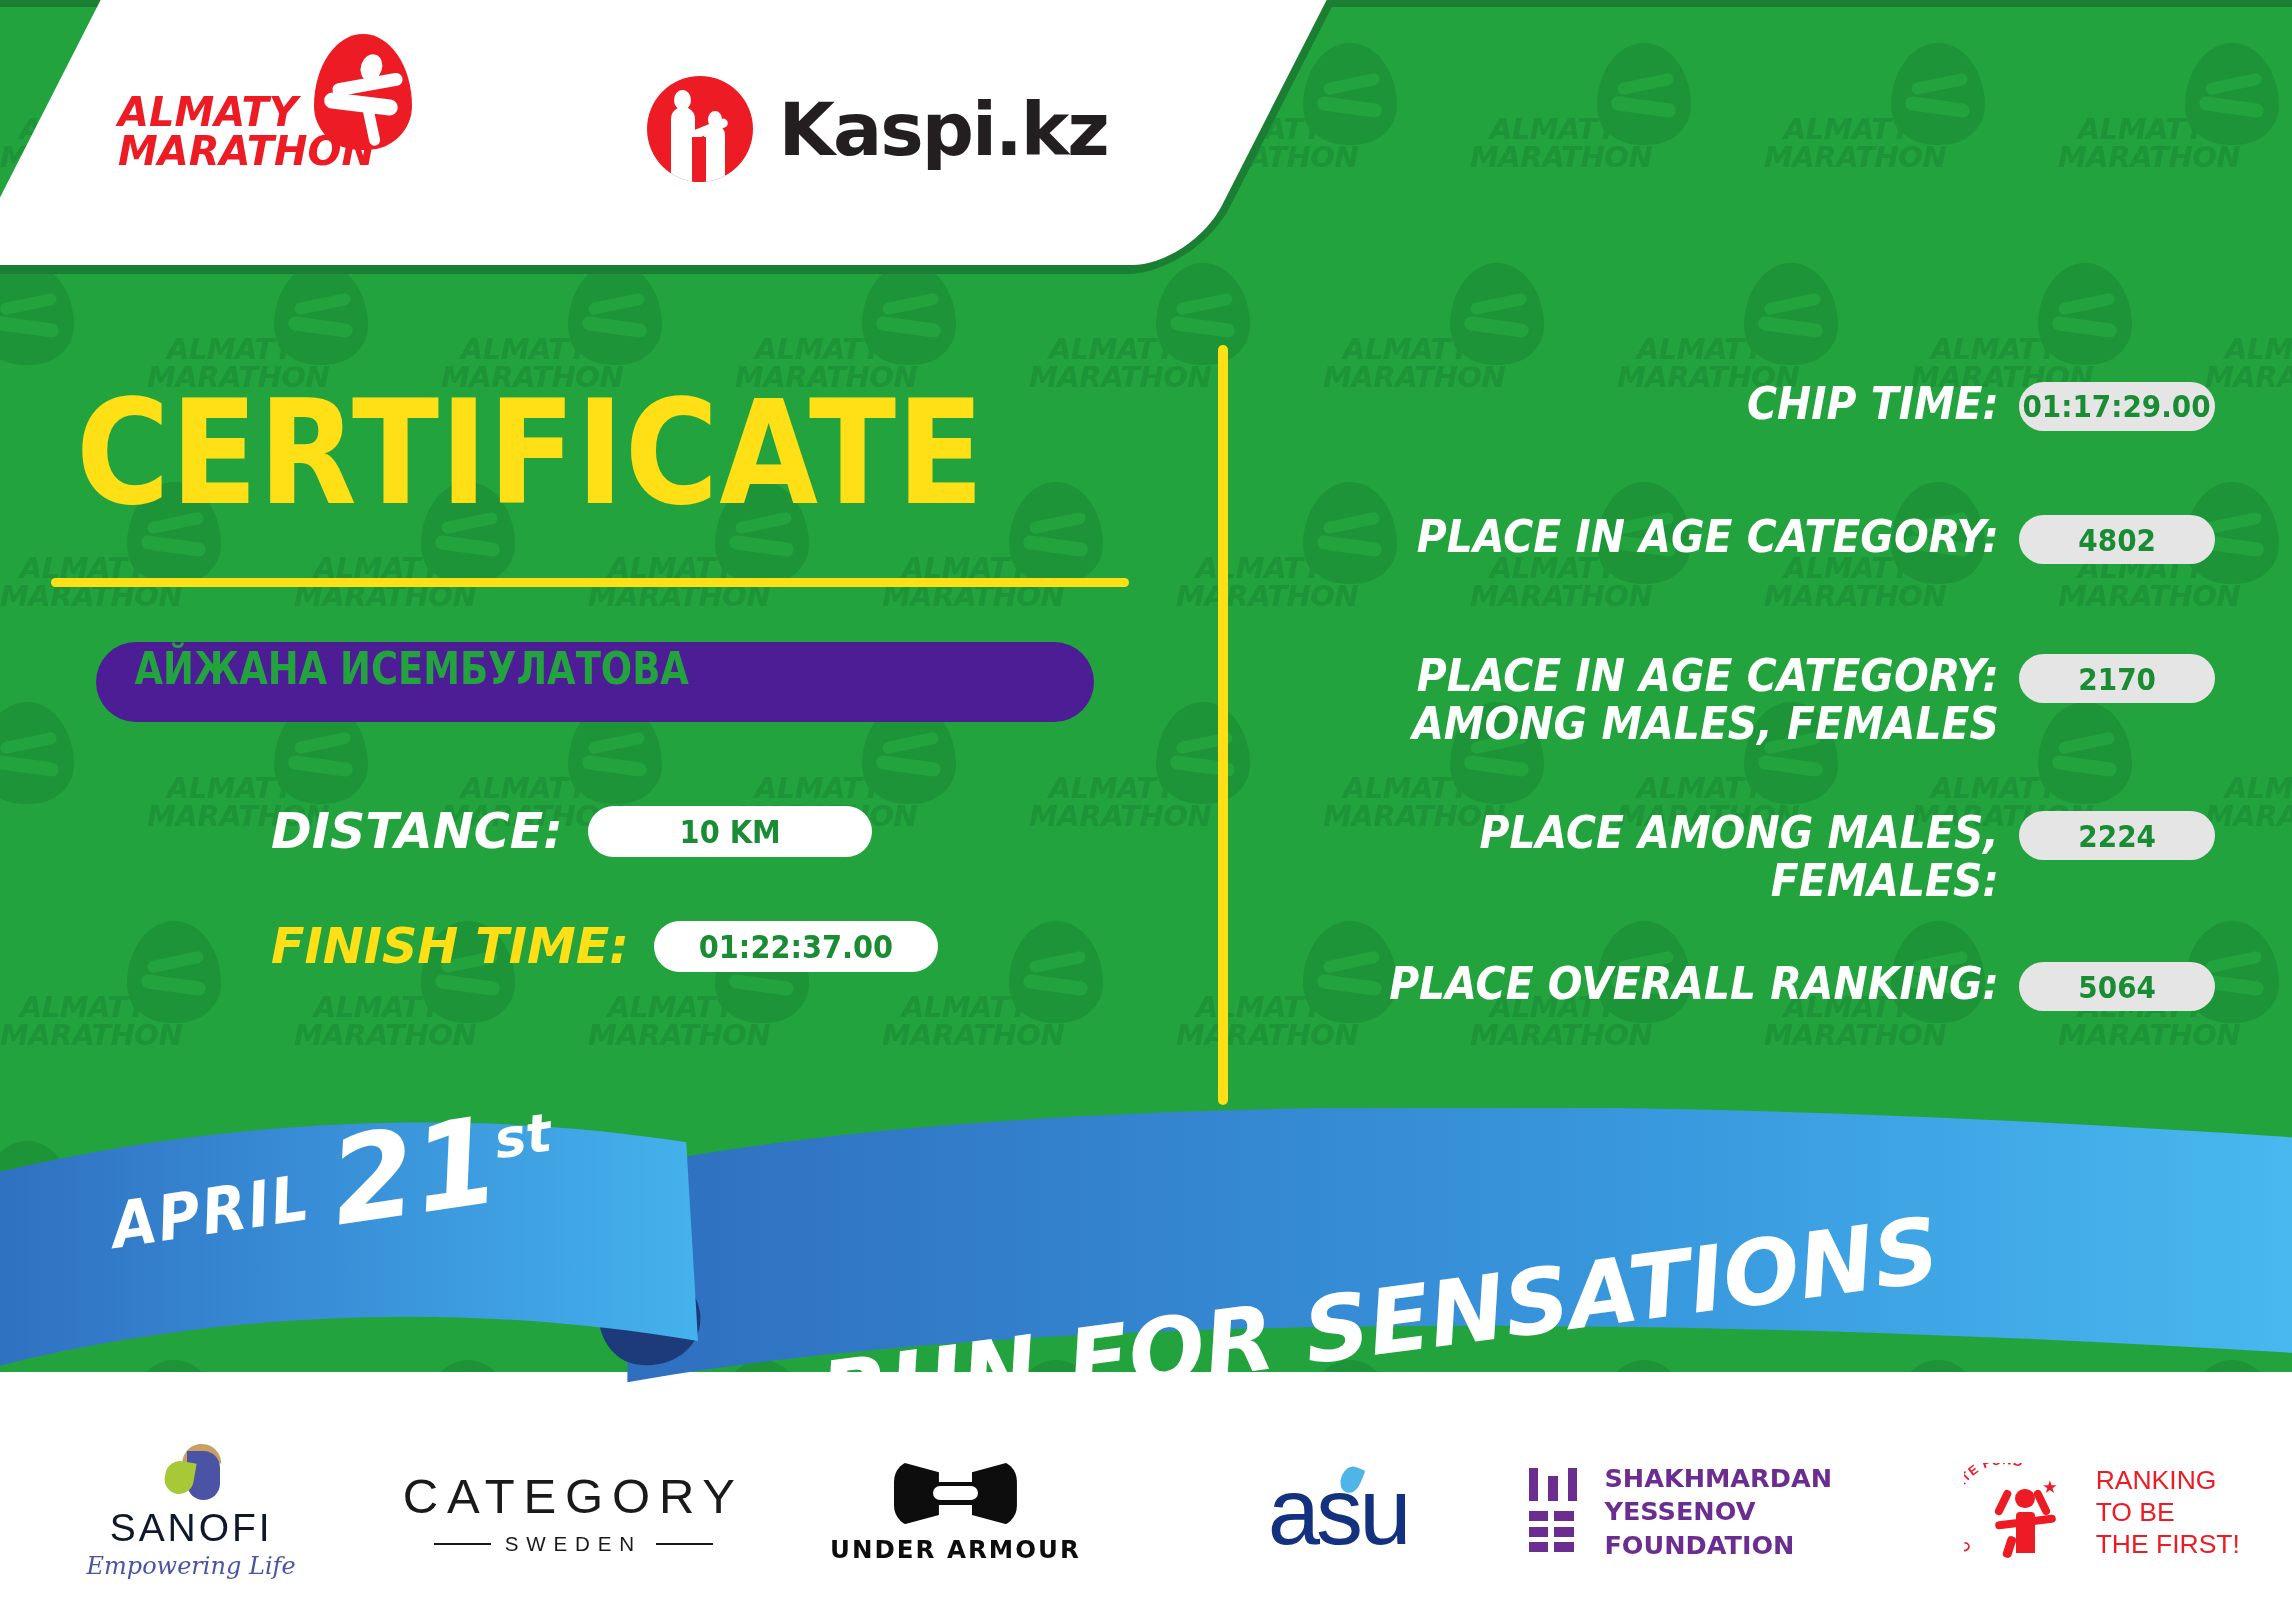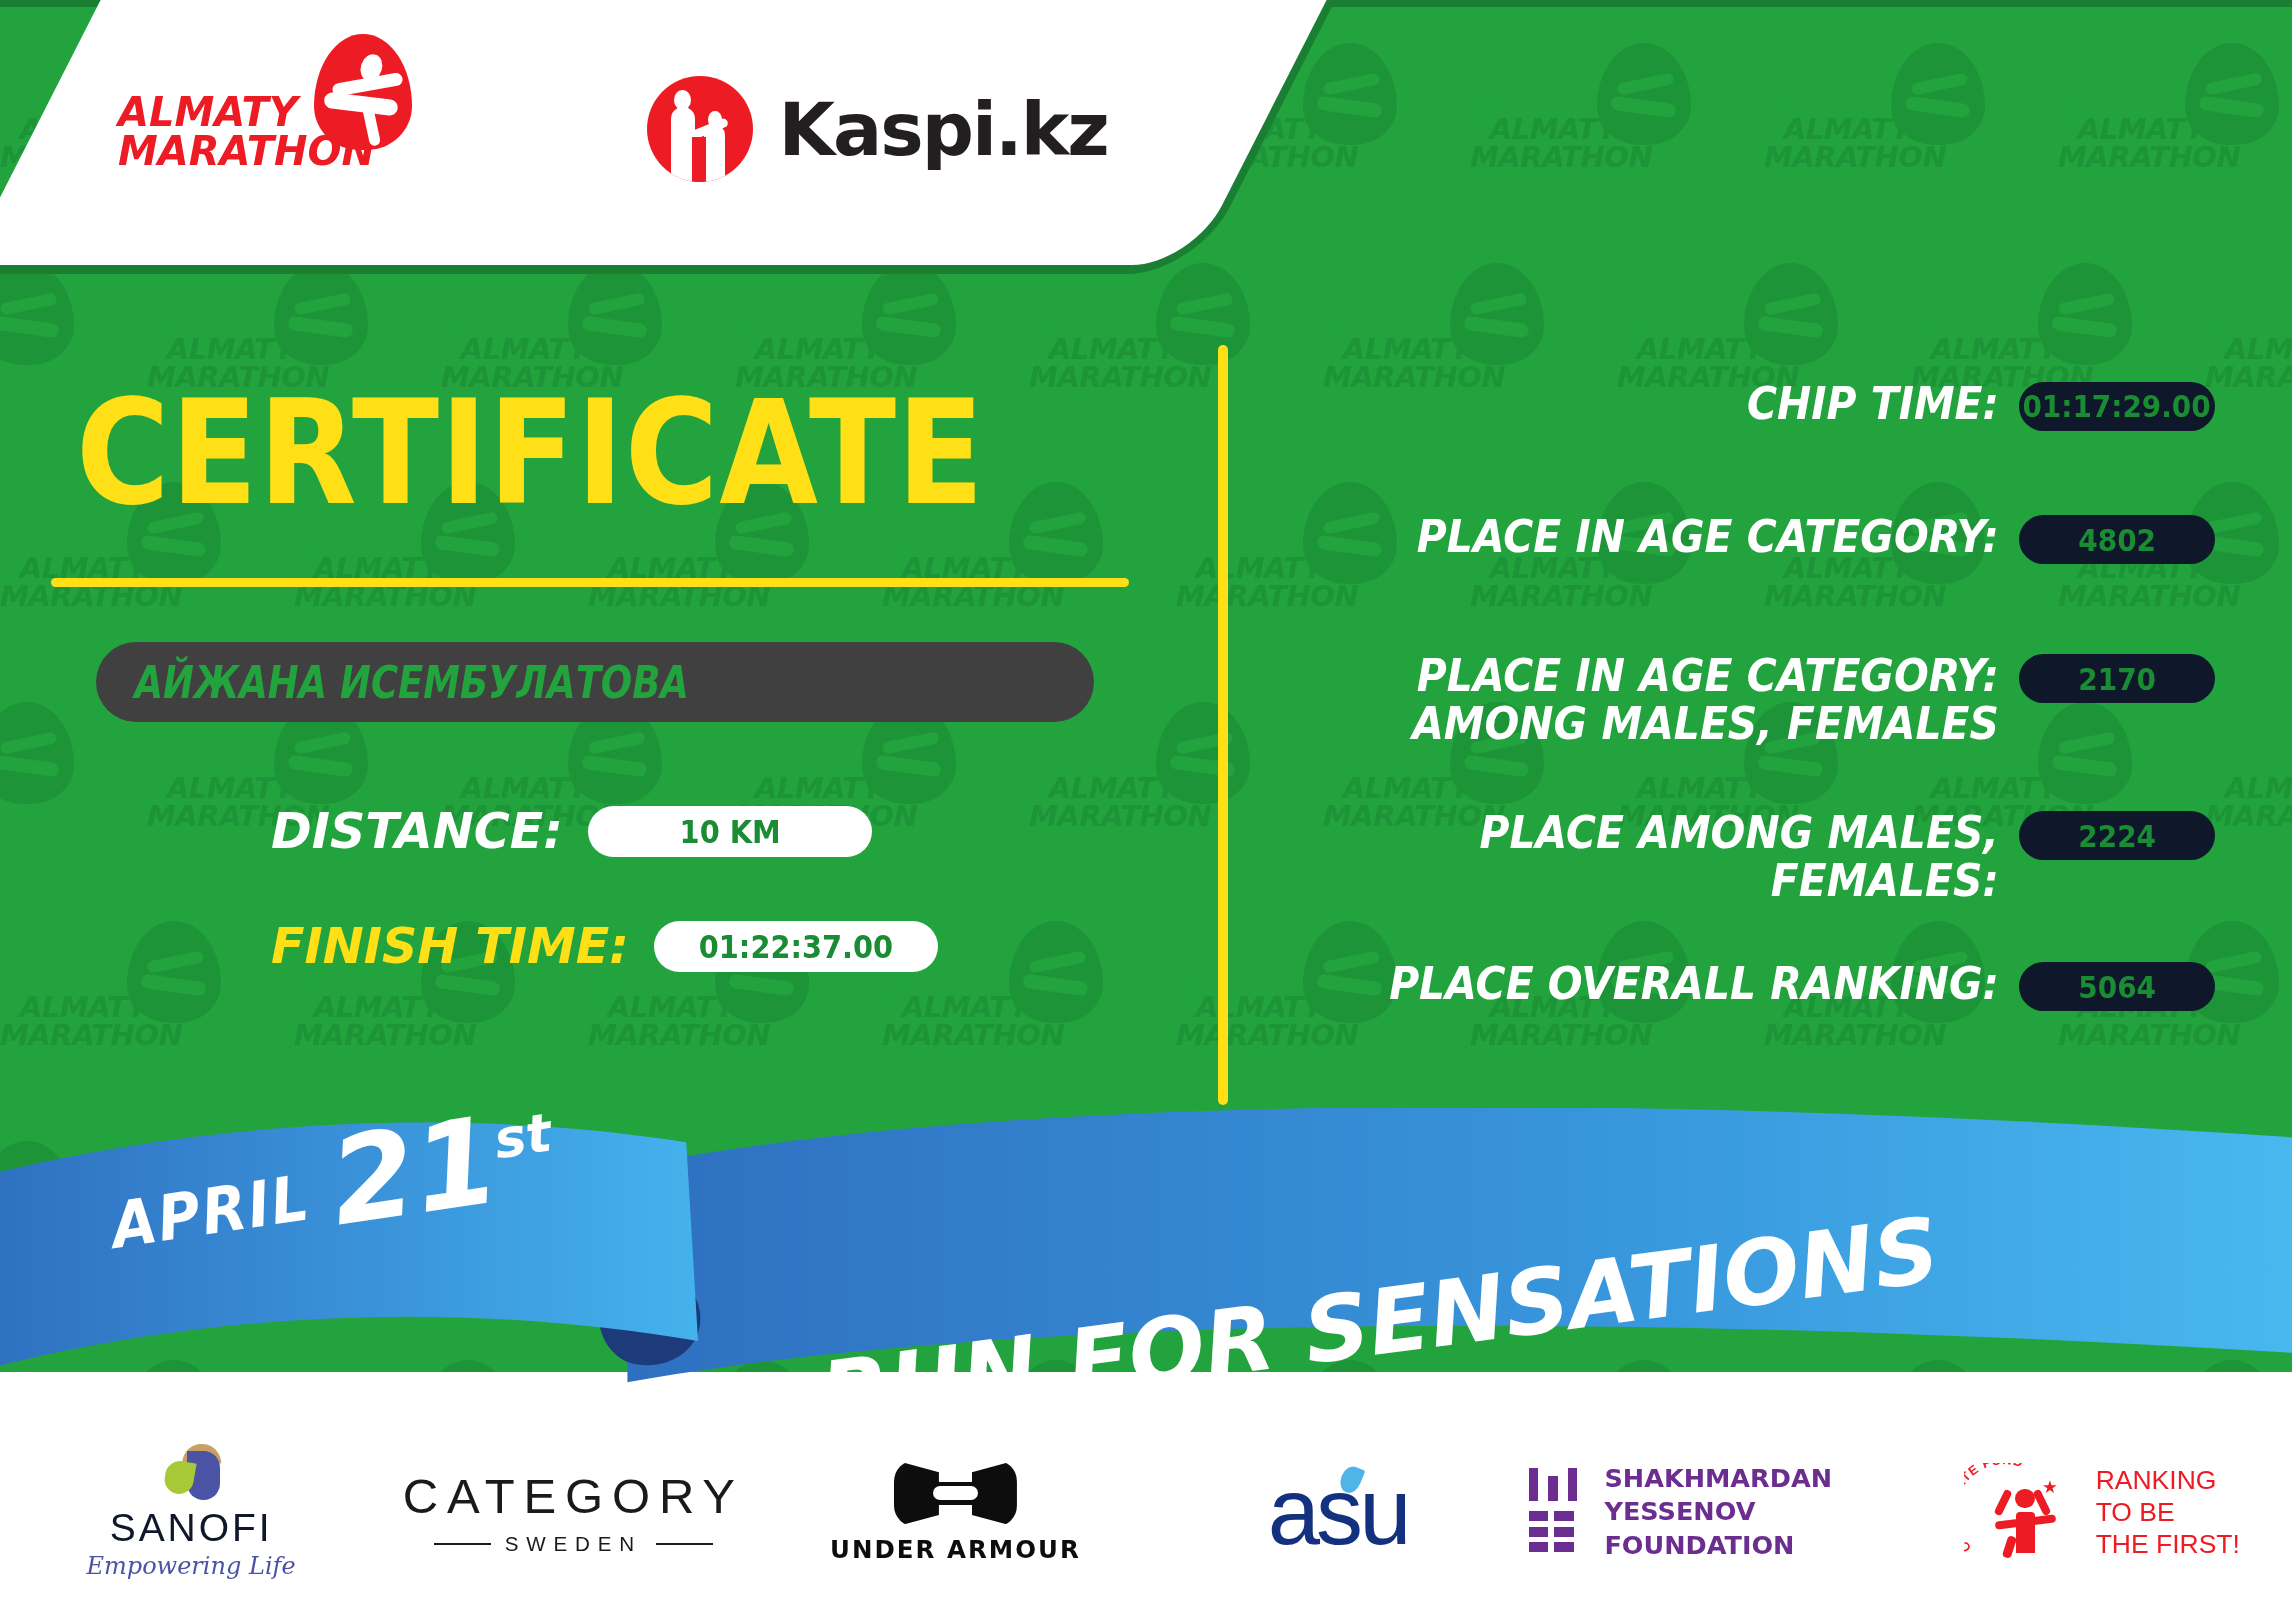--- a/index.html
+++ b/index.html
@@ -191,22 +191,22 @@
   }
   .title-rule {
     position: absolute; left: 51px; top: 578px;
     width: 1078px; height: 8.8px;
     background: #ffe016; border-radius: 4.9px;
   }
 
   .name-pill {
     position: absolute; left: 96px; top: 642px;
     width: 998px; height: 80px;
-    background: #404040; border-radius: 40px;
-    display: flex; align-items: center; font-style: italic;
+    background: #4c1d95; border-radius: 40px;
+    display: flex; 
   }
   .name-text {
     padding-left: 47px;
     font-family: "DejaVu Sans", sans-serif;
     font-weight: 700; font-size: 45px;
     color: #22a33d; letter-spacing: 0px;
     transform: scaleX(0.82); transform-origin: left center;
     white-space: nowrap;
   }
 
@@ -261,21 +261,21 @@
     font-family: "DejaVu Sans", sans-serif;
     font-weight: 700; font-style: italic;
     font-size: 44px; line-height: 1.10;
     color: #ffffff;
     transform: scaleX(0.93);
     transform-origin: right top;
   }
   .r-pill {
     flex: 0 0 auto;
     width: 196px; height: 49px;
-    background: #0f172a; border-radius: 24.5px;
+    background: #e5e5e5; border-radius: 24.5px;
     display: flex; align-items: center; justify-content: center;
     margin-top: 2px;
   }
   .r-pill span {
     font-family: "DejaVu Sans", sans-serif;
     font-weight: 700; font-size: 31px;
     color: #1a8c34;
     transform: scaleX(0.9);
     white-space: nowrap;
   }

